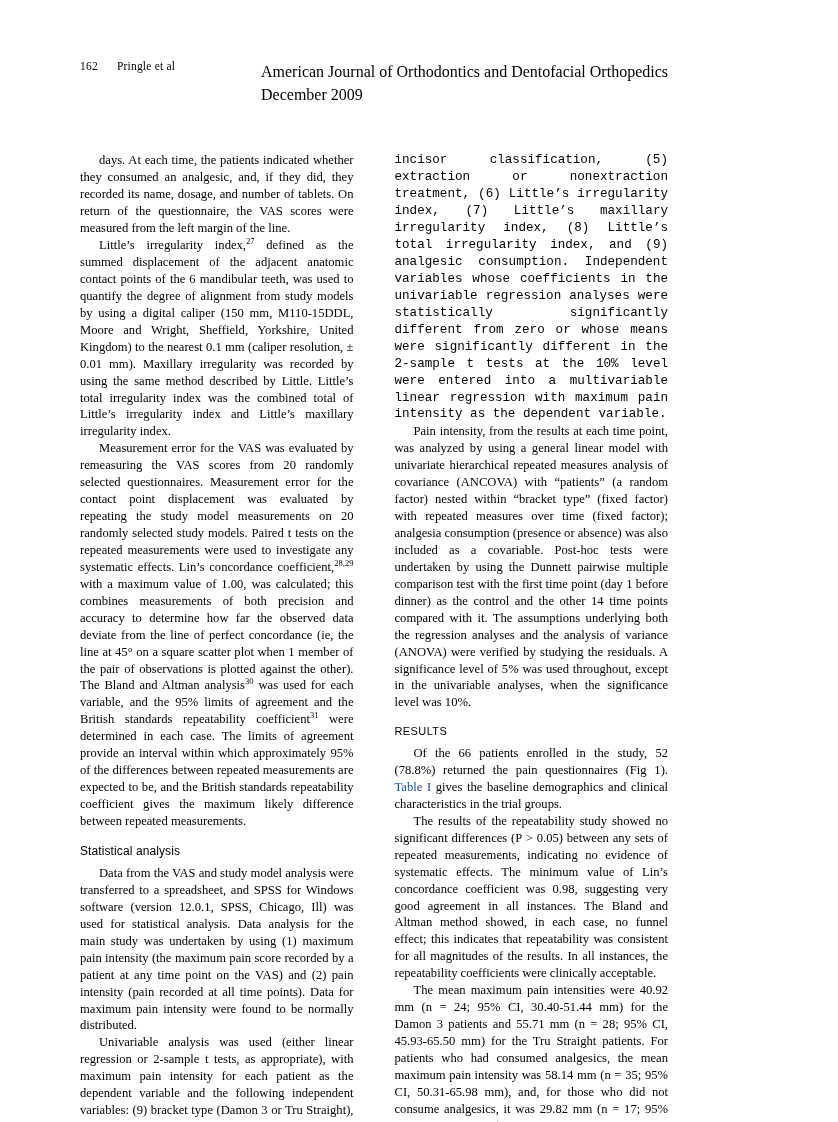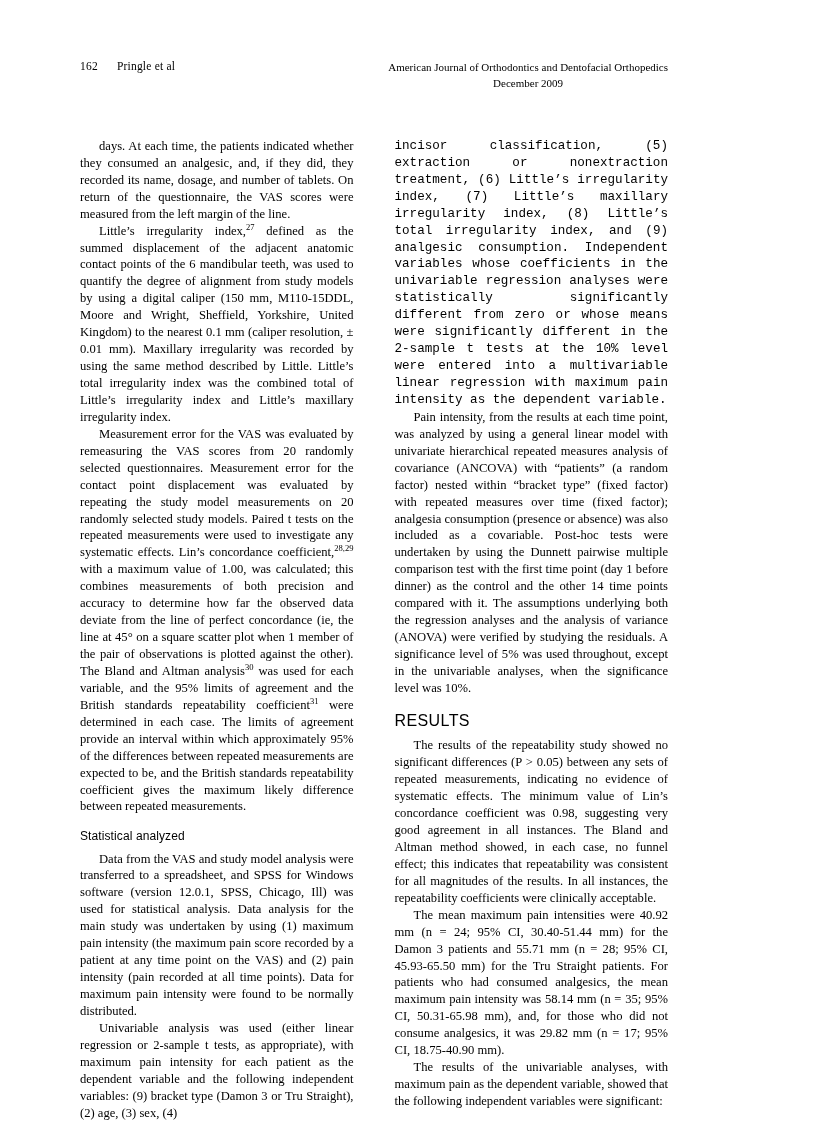--- a/index.html
+++ b/index.html
@@ -32,22 +32,22 @@
   }
   .header-left {
     font-size: 11.5px;
     letter-spacing: 0.2px;
     white-space: nowrap;
   }
   .header-left .pageno {
     margin-right: 16px;
   }
   .header-right {
-    font-size: 11px;
-    text-align: center;
+    font-size: 16px;
+    text-align: left;
     line-height: 1.45;
   }
   
   .columns {
     display: flex;
     gap: 41px;
   }
   .col {
     width: 321px;
     font-size: 12.6px;
@@ -67,21 +67,21 @@
   .section-head {
     margin: 13px 0 6px 0;
     font-family: "Liberation Sans", sans-serif;
     font-size: 12px;
     font-weight: normal;
     text-indent: 0;
     text-align: left;
     letter-spacing: 0.1px;
   }
   .section-head.caps {
-    font-size: 16px;
+    font-size: 11px;
     letter-spacing: 0.4px;
   }
   sup {
     font-size: 0.68em;
     vertical-align: super;
     line-height: 0;
   }
   .fig-ref {
     font-style: normal;
   }
@@ -104,28 +104,29 @@
       <div>December 2009</div>
     </div>
   </div>
 
   <div class="columns">
 
     <div class="col">
       <p>days. At each time, the patients indicated whether they consumed an analgesic, and, if they did, they recorded its name, dosage, and number of tablets. On return of the questionnaire, the VAS scores were measured from the left margin of the line.</p>
       <p>Little’s irregularity index,<sup>27</sup> defined as the summed displacement of the adjacent anatomic contact points of the 6 mandibular teeth, was used to quantify the degree of alignment from study models by using a digital caliper (150 mm, M110-15DDL, Moore and Wright, Sheffield, Yorkshire, United Kingdom) to the nearest 0.1 mm (caliper resolution, ± 0.01 mm). Maxillary irregularity was recorded by using the same method described by Little. Little’s total irregularity index was the combined total of Little’s irregularity index and Little’s maxillary irregularity index.</p>
       <p>Measurement error for the VAS was evaluated by remeasuring the VAS scores from 20 randomly selected questionnaires. Measurement error for the contact point displacement was evaluated by repeating the study model measurements on 20 randomly selected study models. Paired t tests on the repeated measurements were used to investigate any systematic effects. Lin’s concordance coefficient,<sup>28,29</sup> with a maximum value of 1.00, was calculated; this combines measurements of both precision and accuracy to determine how far the observed data deviate from the line of perfect concordance (ie, the line at 45° on a square scatter plot when 1 member of the pair of observations is plotted against the other). The Bland and Altman analysis<sup>30</sup> was used for each variable, and the 95% limits of agreement and the British standards repeatability coefficient<sup>31</sup> were determined in each case. The limits of agreement provide an interval within which approximately 95% of the differences between repeated measurements are expected to be, and the British standards repeatability coefficient gives the maximum likely difference between repeated measurements.</p>
-      <div class="section-head">Statistical analyzed</div>
+      <div class="section-head">Statistical analysis</div>
       <p>Data from the VAS and study model analysis were transferred to a spreadsheet, and SPSS for Windows software (version 12.0.1, SPSS, Chicago, Ill) was used for statistical analysis. Data analysis for the main study was undertaken by using (1) maximum pain intensity (the maximum pain score recorded by a patient at any time point on the VAS) and (2) pain intensity (pain recorded at all time points). Data for maximum pain intensity were found to be normally distributed.</p>
       <p>Univariable analysis was used (either linear regression or 2-sample t tests, as appropriate), with maximum pain intensity for each patient as the dependent variable and the following independent variables: (9) bracket type (Damon 3 or Tru Straight), (2) age, (3) sex, (4)</p>
     </div>
 
     <div class="col">
       <p class="noindent">incisor classification, (5) extraction or nonextraction treatment, (6) Little’s irregularity index, (7) Little’s maxillary irregularity index, (8) Little’s total irregularity index, and (9) analgesic consumption. Independent variables whose coefficients in the univariable regression analyses were statistically significantly different from zero or whose means were significantly different in the 2-sample t tests at the 10% level were entered into a multivariable linear regression with maximum pain intensity as the dependent variable.</p>
       <p>Pain intensity, from the results at each time point, was analyzed by using a general linear model with univariate hierarchical repeated measures analysis of covariance (ANCOVA) with “patients” (a random factor) nested within “bracket type” (fixed factor) with repeated measures over time (fixed factor); analgesia consumption (presence or absence) was also included as a covariable. Post-hoc tests were undertaken by using the Dunnett pairwise multiple comparison test with the first time point (day 1 before dinner) as the control and the other 14 time points compared with it. The assumptions underlying both the regression analyses and the analysis of variance (ANOVA) were verified by studying the residuals. A significance level of 5% was used throughout, except in the univariable analyses, when the significance level was 10%.</p>
       <div class="section-head caps">RESULTS</div>
+      <p>Of the 66 patients enrolled in the study, 52 (78.8%) returned the pain questionnaires (<span class="fig-ref">Fig 1</span>). <span class="tbl-ref">Table I</span> gives the baseline demographics and clinical characteristics in the trial groups.</p>
       <p>The results of the repeatability study showed no significant differences (P &gt; 0.05) between any sets of repeated measurements, indicating no evidence of systematic effects. The minimum value of Lin’s concordance coefficient was 0.98, suggesting very good agreement in all instances. The Bland and Altman method showed, in each case, no funnel effect; this indicates that repeatability was consistent for all magnitudes of the results. In all instances, the repeatability coefficients were clinically acceptable.</p>
       <p>The mean maximum pain intensities were 40.92 mm (n = 24; 95% CI, 30.40-51.44 mm) for the Damon 3 patients and 55.71 mm (n = 28; 95% CI, 45.93-65.50 mm) for the Tru Straight patients. For patients who had consumed analgesics, the mean maximum pain intensity was 58.14 mm (n = 35; 95% CI, 50.31-65.98 mm), and, for those who did not consume analgesics, it was 29.82 mm (n = 17; 95% CI, 18.75-40.90 mm).</p>
       <p>The results of the univariable analyses, with maximum pain as the dependent variable, showed that the following independent variables were significant:</p>
     </div>
 
   </div>
 </div>
 
 </body></html>

